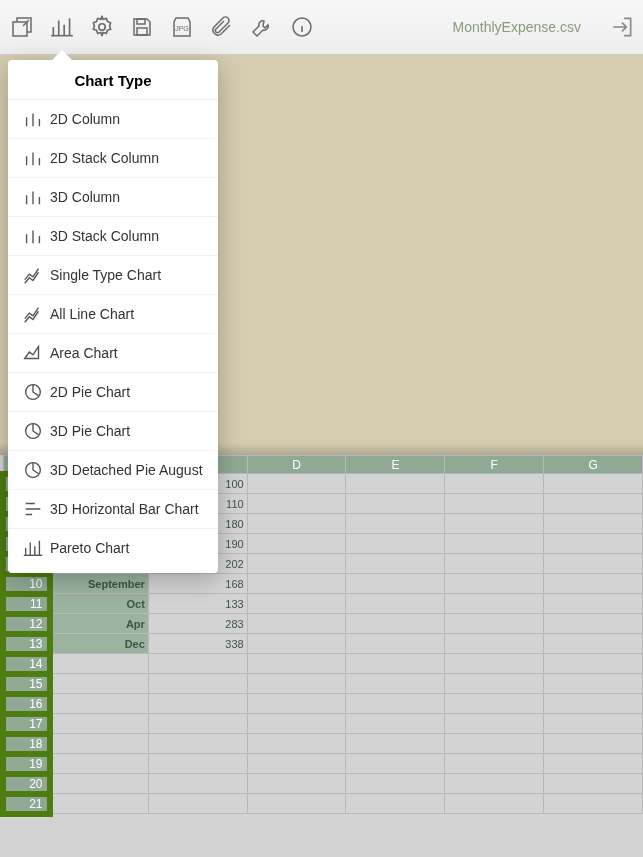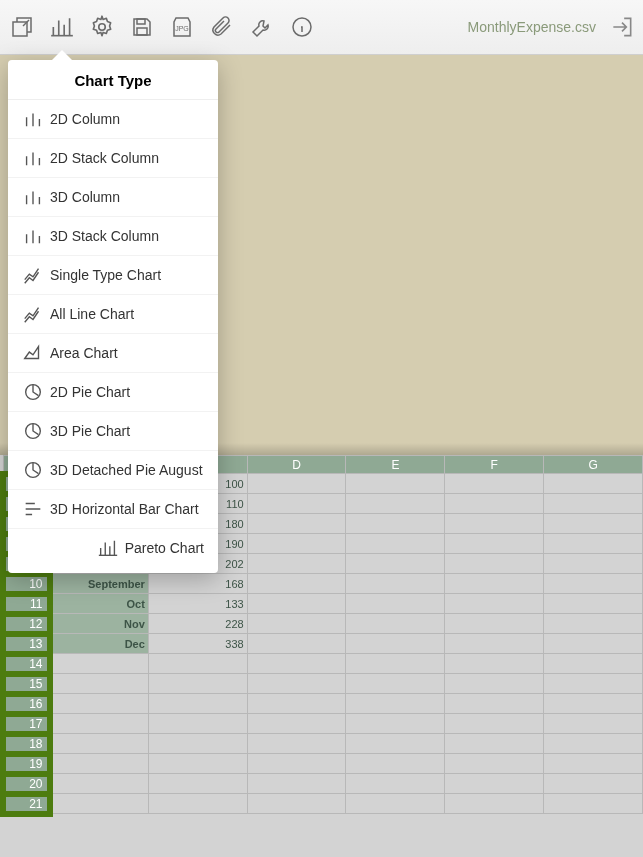--- a/index.html
+++ b/index.html
@@ -18,21 +18,21 @@
   align-items: center;
   padding: 0 8px;
   gap: 12px;
 }
 .toolbar .tool-icon {
   width: 28px; height: 28px;
   display: flex; align-items: center; justify-content: center;
   color: #6b6b6b;
 }
 .toolbar .spacer { flex: 1; }
-.filename { color: #8a9a7a; font-size: 14px; margin-right: 1px; }
+.filename { color: #8a9a7a; font-size: 14px; margin-right: 16px; }
 .exit-icon { width: 26px; height: 26px; color: #888; }
 
 .canvas-area {
   height: 400px;
   background: #d5cdb0;
   position: relative;
 }
 .canvas-shadow {
   position: absolute; left: 0; right: 0; bottom: 0; height: 12px;
   background: linear-gradient(rgba(0,0,0,0) , rgba(0,0,0,0.18));
@@ -91,21 +91,21 @@
   font-size: 15px;
   border-bottom: 1px solid #eee;
 }
 .popover-item {
   display: flex; align-items: center;
   gap: 6px;
   padding: 8px 14px;
   border-bottom: 1px solid #f2f2f2;
   font-size: 14px; color: #333;
 }
-.popover-item:last-child { border-bottom: none; padding-bottom: 14px; justify-content: flex-end; }
+.popover-item:last-child { border-bottom: none; padding-bottom: 14px; }
 .popover-item .pi-icon {
   width: 22px; height: 22px; color: #555;
   display: flex; align-items: center; justify-content: center;
   flex-shrink: 0;
 }
 svg { display: block; }
 </style>
 </head>
 <body>
 
@@ -244,22 +244,22 @@
           <td class="rownum">11</td>
           <td class="month">Oct</td>
           <td class="val">133</td>
           <td></td>
           <td></td>
           <td></td>
           <td></td>
         </tr>
         <tr>
           <td class="rownum">12</td>
-          <td class="month">Nov</td>
-          <td class="val">228</td>
+          <td class="month">Apr</td>
+          <td class="val">283</td>
           <td></td>
           <td></td>
           <td></td>
           <td></td>
         </tr>
         <tr>
           <td class="rownum">13</td>
           <td class="month">Dec</td>
           <td class="val">338</td>
           <td></td>

